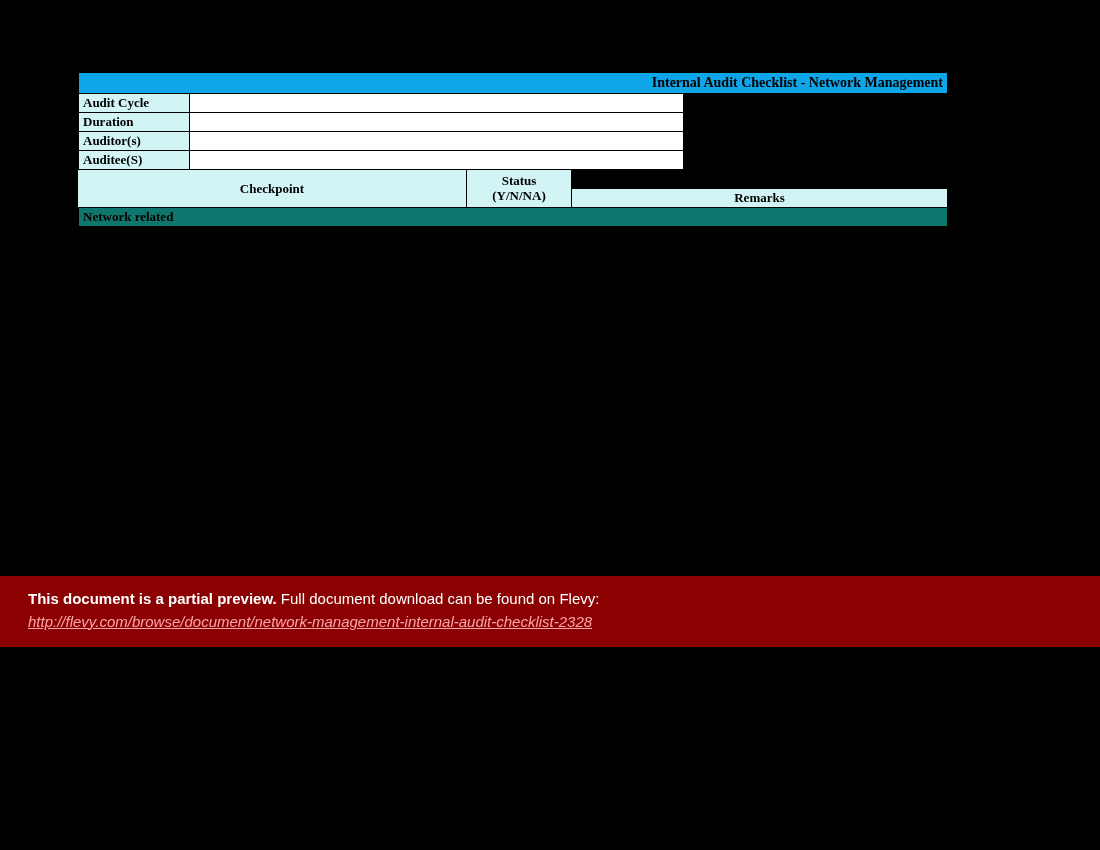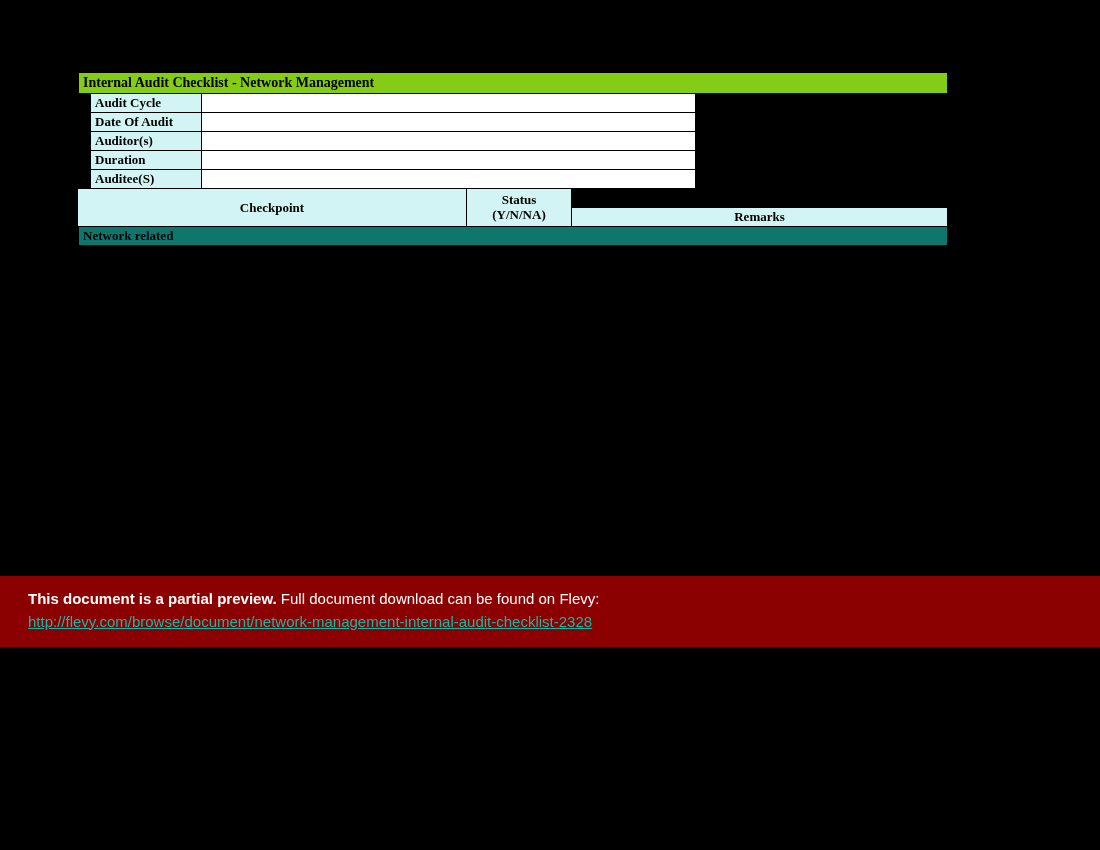--- a/index.html
+++ b/index.html
@@ -14,41 +14,40 @@
       font-family: "Times New Roman", Times, serif;
       position: relative;
     }
     .sheet {
       position: absolute;
       top: 72px;
       left: 78px;
       width: 870px;
     }
     .title-row {
-      background: #84cc16;
+      background: #0ea5e9;
       border: 1px solid #000;
-      text-align: left;
+      text-align: right;
       font-weight: bold;
       font-size: 14px;
       padding: 2px 4px;
     }
     .meta-row {
       display: flex;
       width: 100%;
     }
     .meta-label {
       background: #d3f4f4;
       border: 1px solid #000;
       border-top: none;
       font-weight: bold;
       font-size: 13px;
       padding: 1px 4px;
       width: 112px;
       flex-shrink: 0;
-      margin-left: 12px;
     }
     .meta-value {
       background: #ffffff;
       border: 1px solid #000;
       border-top: none;
       border-left: none;
       flex: 0 0 494px;
       font-size: 13px;
       padding: 1px 4px;
       min-height: 17px;
@@ -117,47 +116,43 @@
       font-family: Arial, Helvetica, sans-serif;
       color: #ffffff;
       font-size: 15px;
       line-height: 1.5;
     }
     .banner-bold {
       font-weight: bold;
       margin-top: 33px;
     }
     .banner-link {
-      color: #14b8a6;
+      color: #fca5a5;
       text-decoration: underline;
+      font-style: italic;
     }
   </style>
 </head>
 <body>
 
 <div class="sheet">
   <div class="title-row">Internal Audit Checklist - Network Management</div>
 
   <div class="meta-row">
     <div class="meta-label">Audit Cycle</div>
     <div class="meta-value"></div>
     <div class="meta-blank"></div>
   </div>
   <div class="meta-row">
-    <div class="meta-label">Date Of Audit</div>
+    <div class="meta-label">Duration</div>
     <div class="meta-value"></div>
     <div class="meta-blank"></div>
   </div>
   <div class="meta-row">
     <div class="meta-label">Auditor(s)</div>
-    <div class="meta-value"></div>
-    <div class="meta-blank"></div>
-  </div>
-  <div class="meta-row">
-    <div class="meta-label">Duration</div>
     <div class="meta-value"></div>
     <div class="meta-blank"></div>
   </div>
   <div class="meta-row">
     <div class="meta-label">Auditee(S)</div>
     <div class="meta-value"></div>
     <div class="meta-blank"></div>
   </div>
 
   <div class="header-row">

